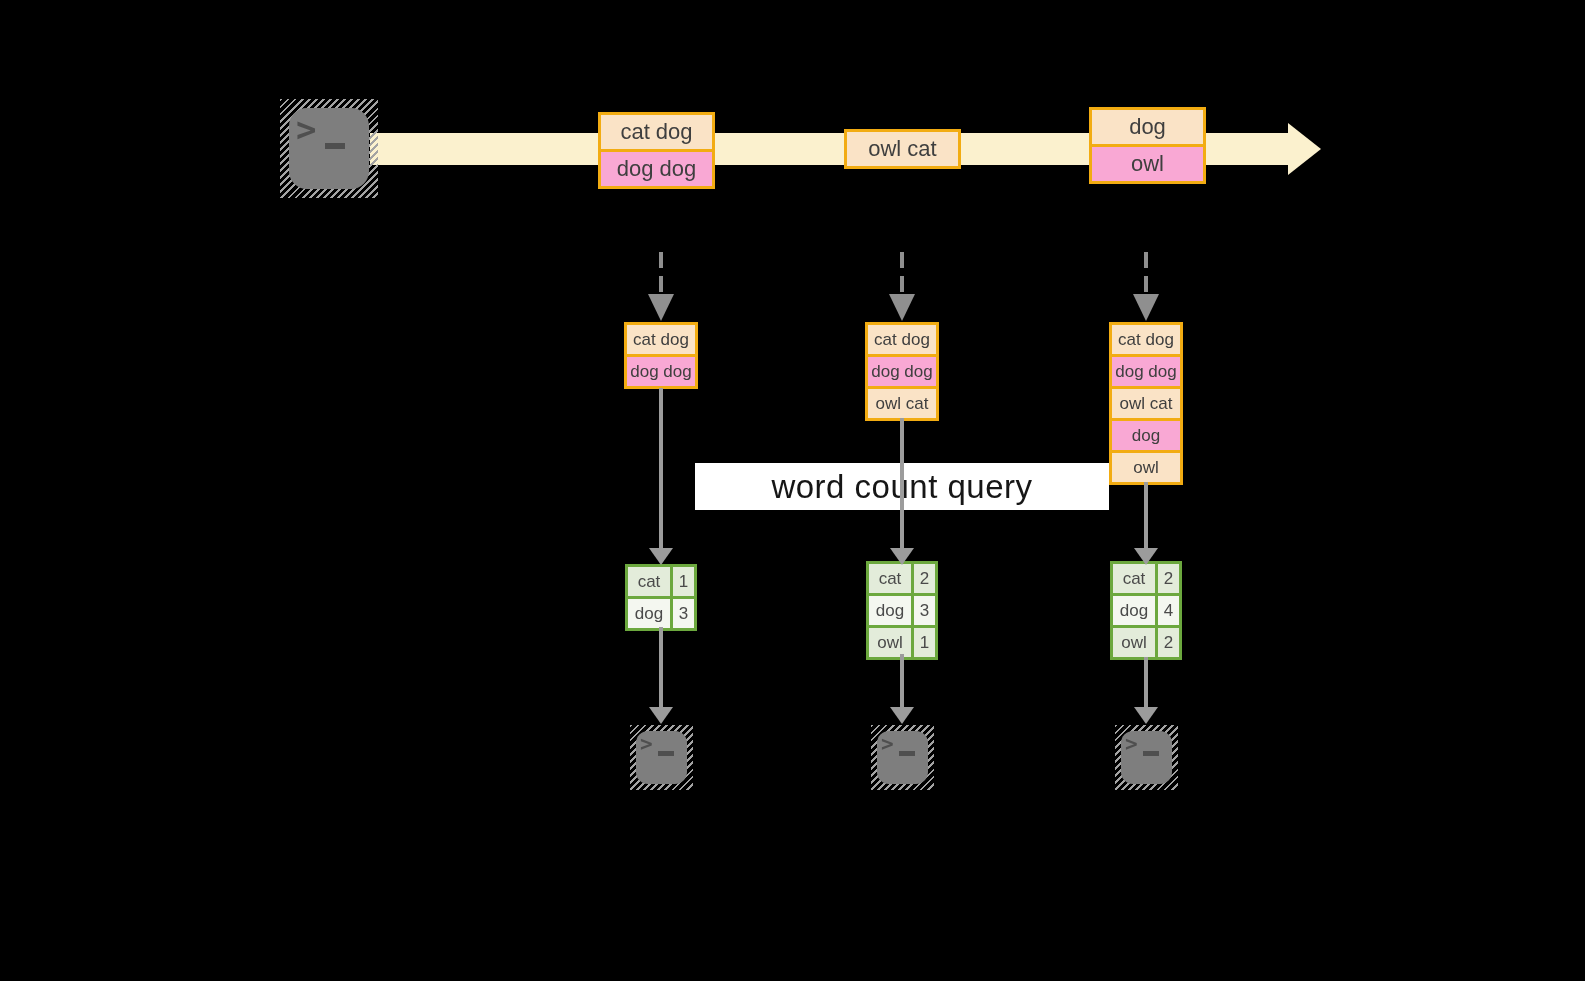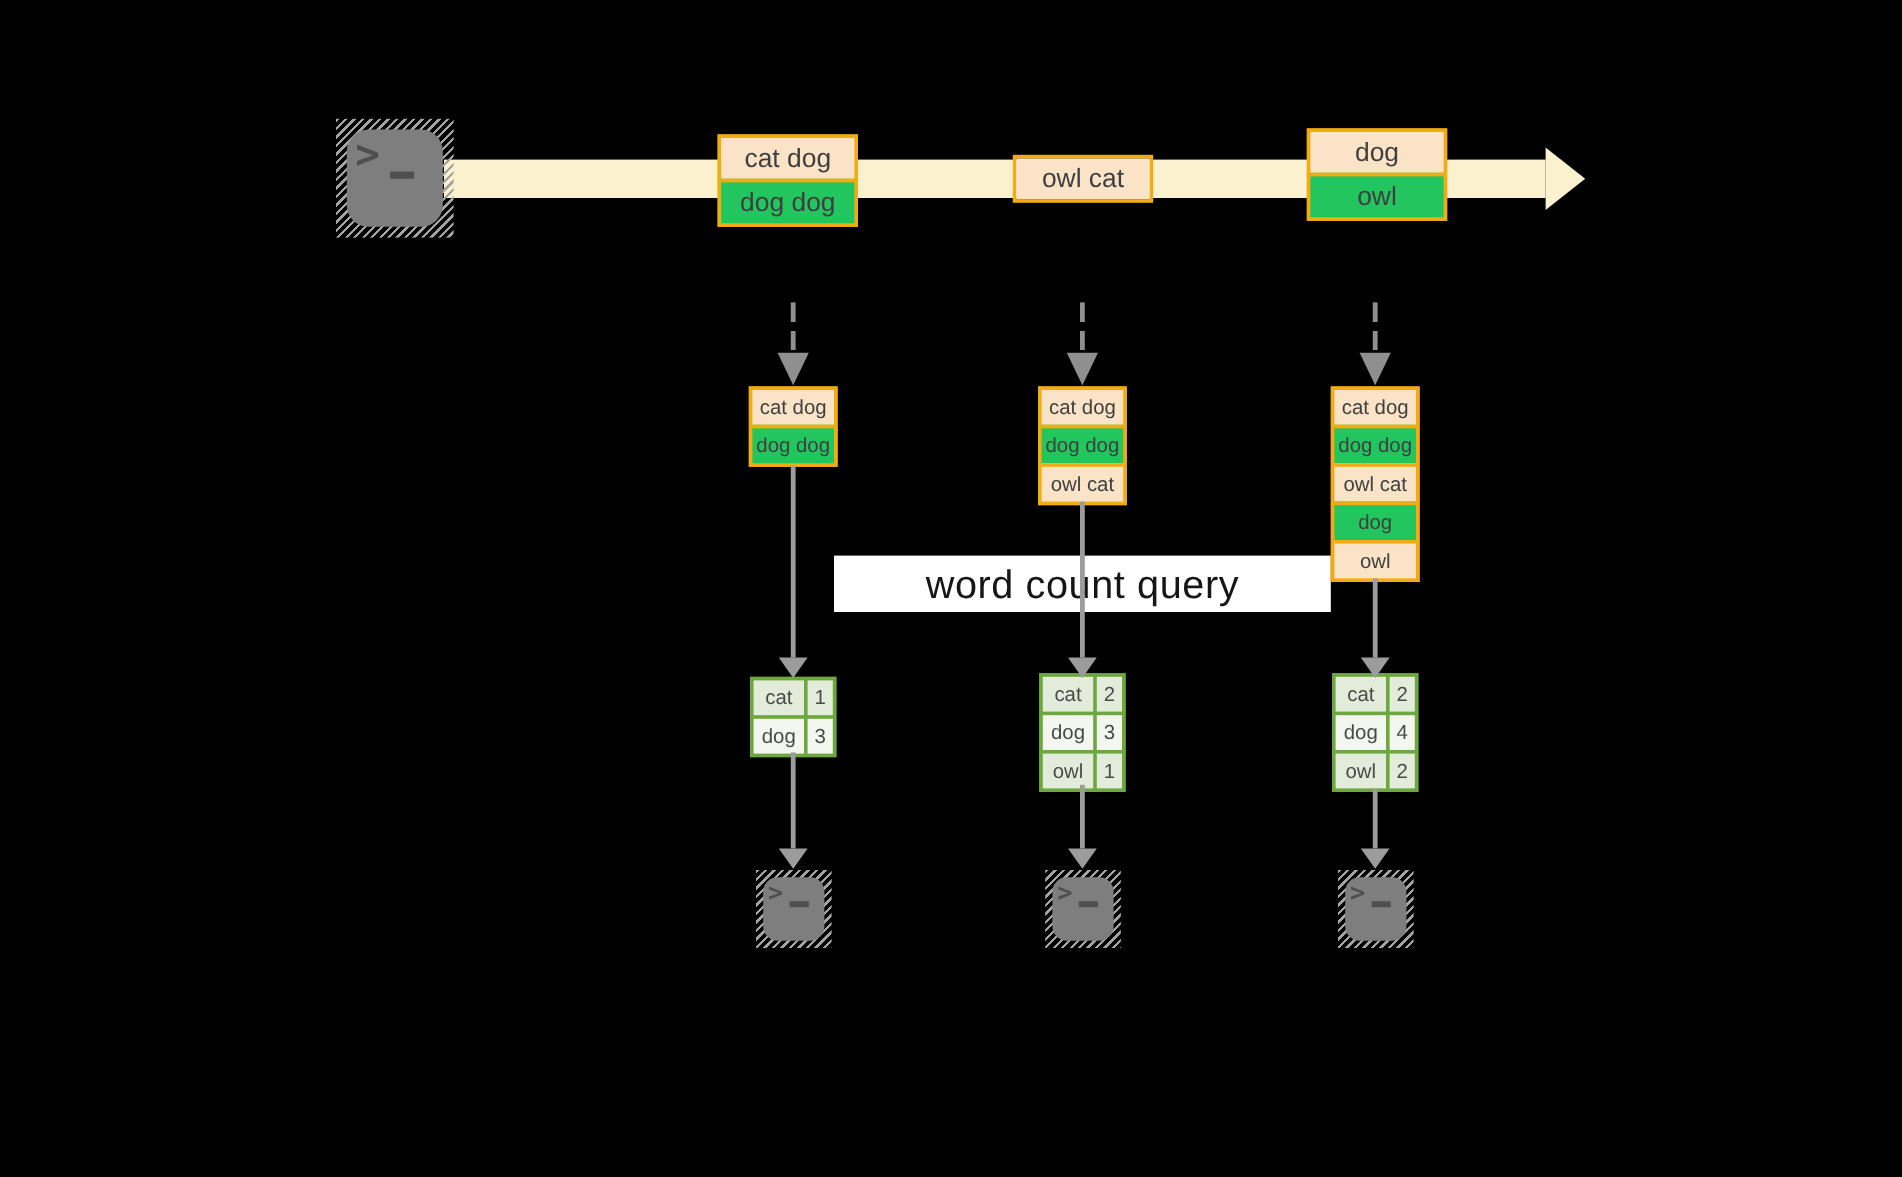--- a/index.html
+++ b/index.html
@@ -24,21 +24,21 @@
   .term.big .chev  { left:16px; top:10px; font-size:34px; }
   .term.big .tbar  { left:45px; top:44px; width:20px; height:6px; }
   .term.small .chev { left:10px; top:7px; font-size:21px; }
   .term.small .tbar { left:28px; top:26px; width:16px; height:5px; }
   
   .obox { position:absolute; border:3px solid #F2AC12; z-index:2; background:#F2AC12; }
   .ecell { width:111px; height:34px; line-height:34px; text-align:center; font-size:22px; color:#3F3F3F; }
   .scell { width:68px;  height:29px; line-height:29px; text-align:center; font-size:17px; color:#3F3F3F; }
   .ecell + .ecell, .scell + .scell { border-top:3px solid #F2AC12; }
   .peach { background:#FAE3C6; }
-  .cream { background:#22c55e; }
+  .cream { background:#f9a8d4; }
   
   .gtable { position:absolute; display:grid; grid-template-columns:42px 21px; gap:3px;
             background:#6CA83E; border:3px solid #6CA83E; z-index:2; }
   .gcell { height:29px; line-height:29px; text-align:center; font-size:17px; color:#4A4A4A; }
   .rowa { background:#E3ECDA; }
   .rowb { background:#F4F7F0; }
   
   .vline { position:absolute; width:4px; background:#9C9C9C; z-index:3; }
   .vdash { position:absolute; width:4px; z-index:3;
            background:repeating-linear-gradient(to bottom,#8F8F8F 0 16px,rgba(0,0,0,0) 16px 24px); }

